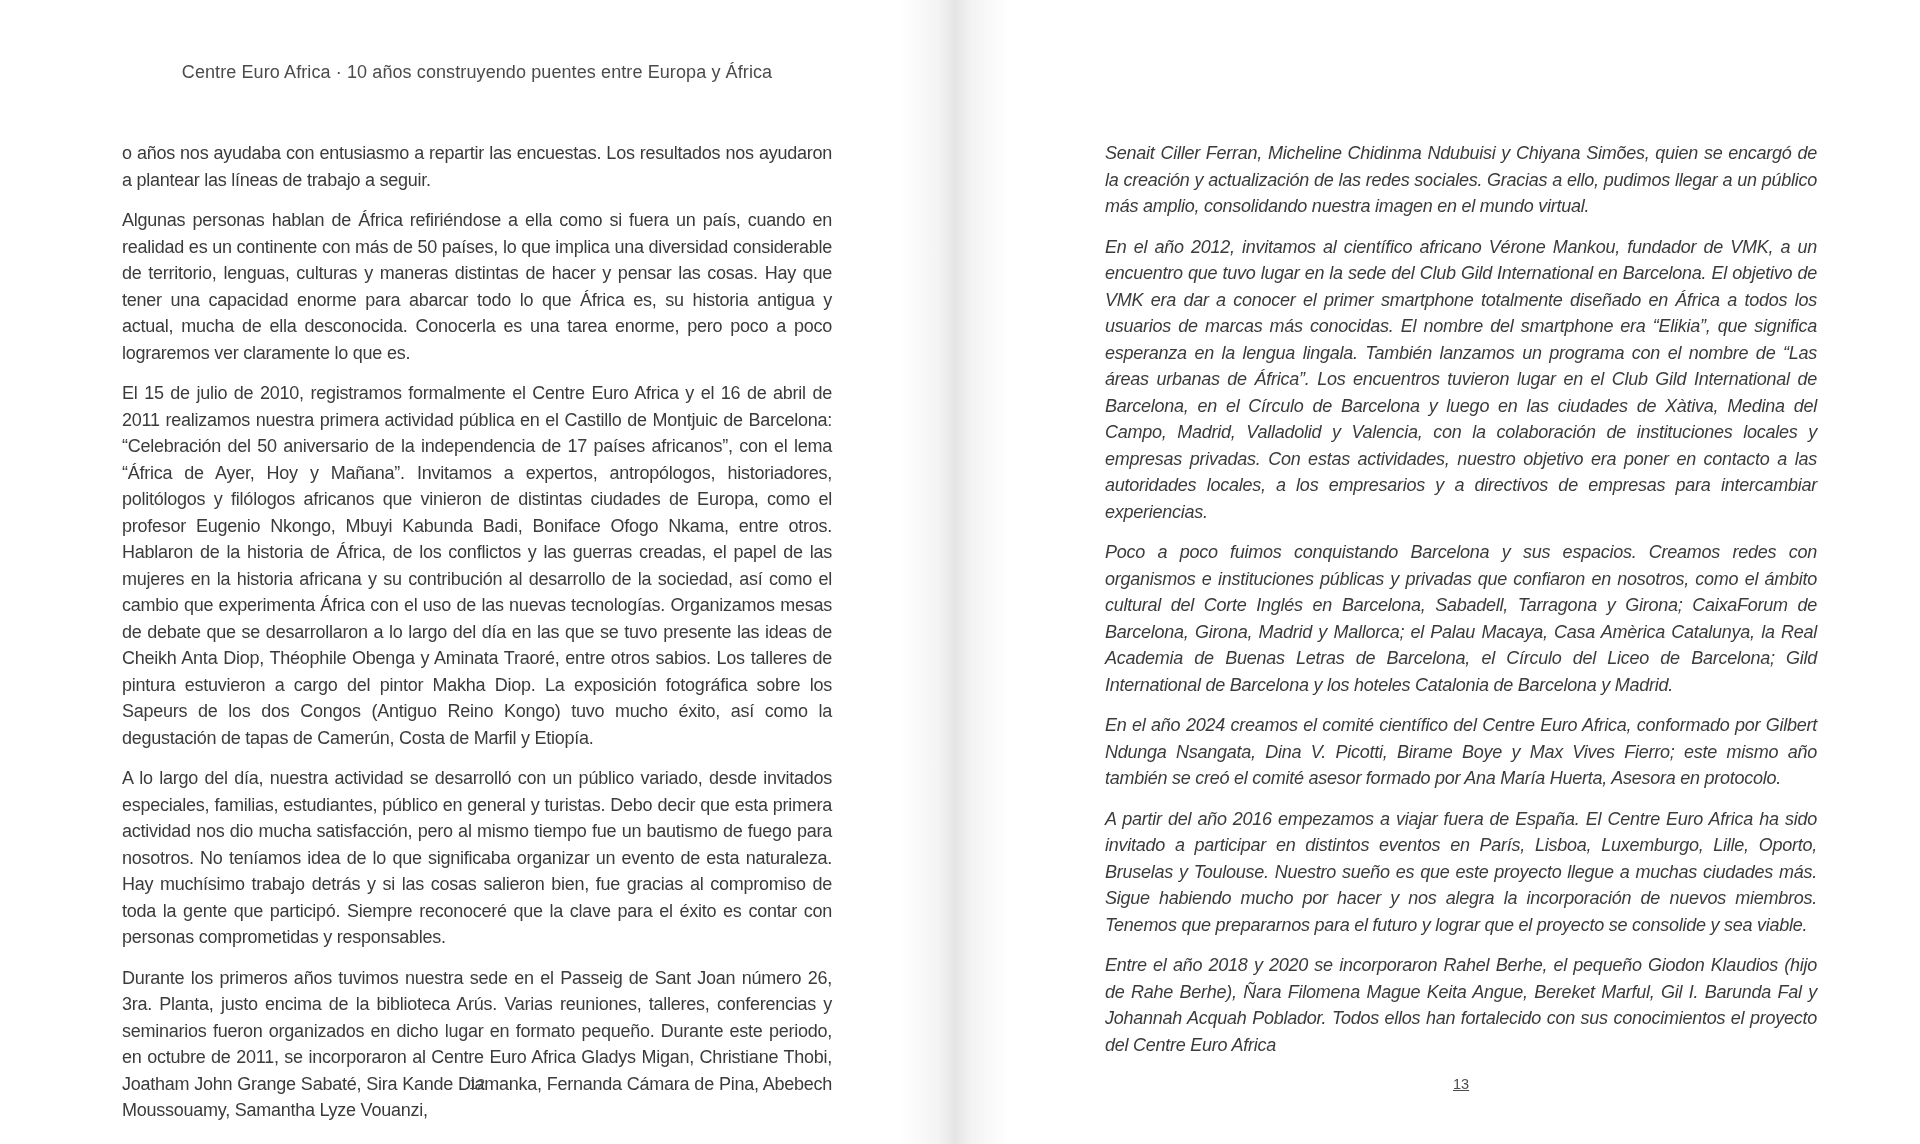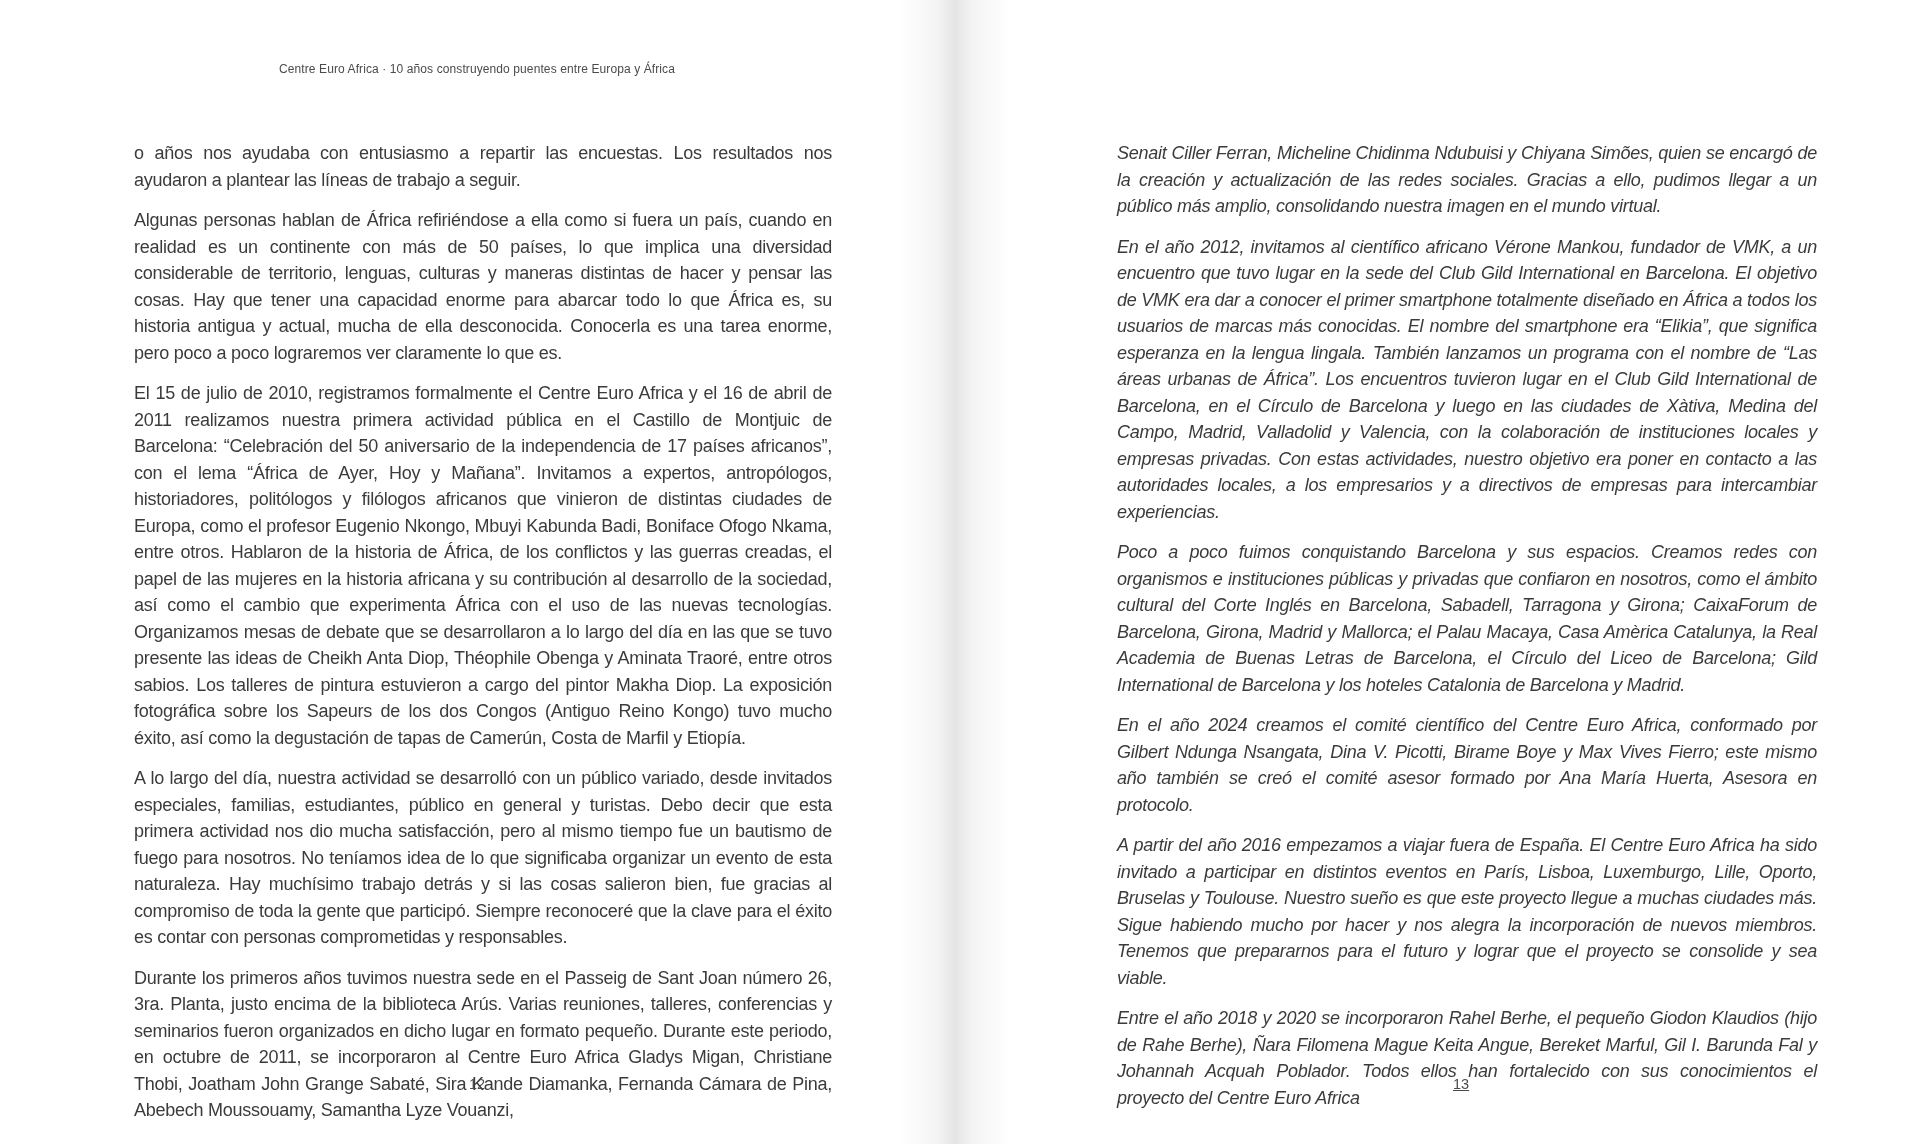--- a/index.html
+++ b/index.html
@@ -36,21 +36,21 @@
     top: 0;
     height: 100%;
     width: 960px;
   }
   .page.left  { left: 0; }
   .page.right { left: 960px; }
 
   .running-header {
     position: absolute;
     top: 62px;
-    font-size: 12px;
+    font-size: 18px;
     letter-spacing: 0.1px;
     color: #4b4b4b;
     text-align: center;
   }
   .page.left  .running-header { left: 122px; width: 710px; }
   .page.right .running-header { left: 145px; width: 712px; }
 
   .body-text {
     position: absolute;
     top: 140px;
@@ -59,21 +59,21 @@
     letter-spacing: -0.25px;
     color: #3b3b3b;
     text-align: justify;
     hyphens: auto;
     -webkit-hyphens: auto;
   }
   .page.left  .body-text { left: 122px; width: 710px; }
   .page.right .body-text { left: 145px; width: 712px; font-style: italic; }
 
   .body-text p {
-    margin: 0 0 14px 12px;
+    margin: 0 0 14px 0;
   }
 
   .page-number {
     position: absolute;
     bottom: 52px;
     font-size: 14.5px;
     color: #4b4b4b;
     text-align: center;
   }
   .page.left  .page-number { left: 122px; width: 710px; }

